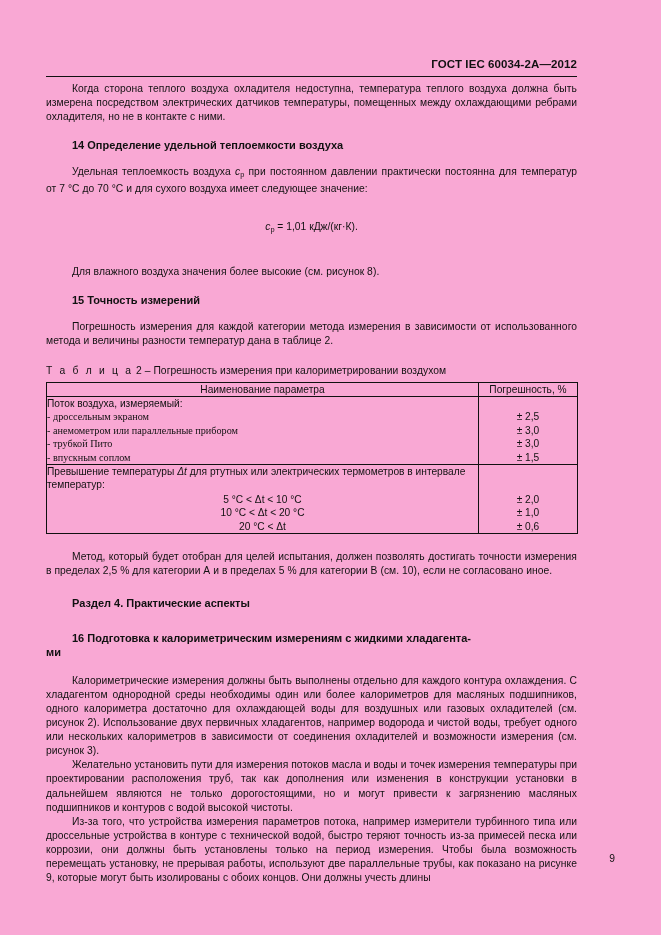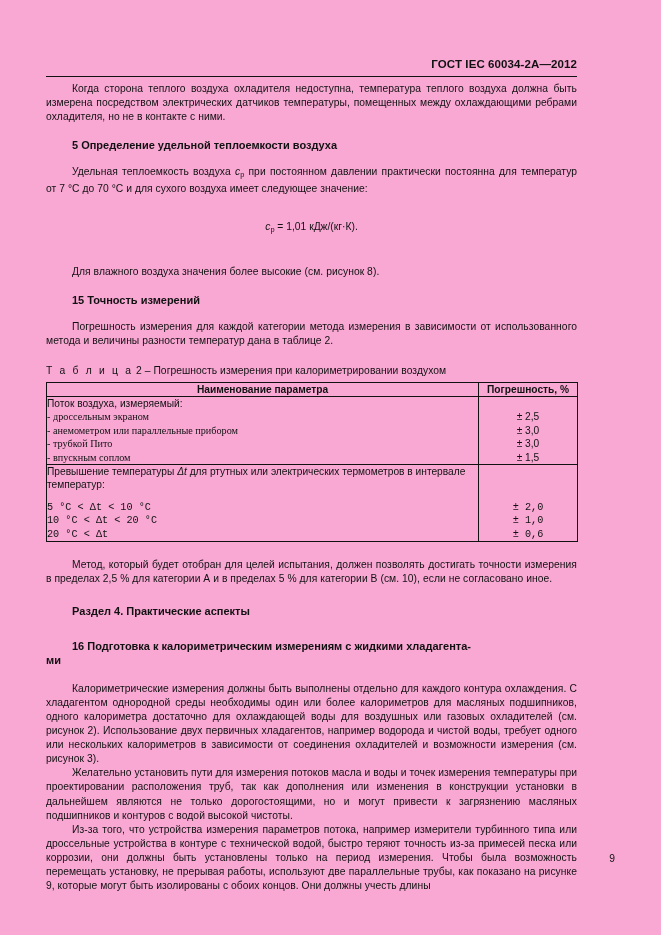--- a/index.html
+++ b/index.html
@@ -96,21 +96,21 @@
   table.gost, table.gost td, table.gost th {
     border: 1px solid #111111;
   }
   table.gost { border-width: 1.6px; }
   table.gost th, table.gost td {
     padding: 0;
     vertical-align: top;
   }
   th.col-name, th.col-err {
     text-align: center;
-    font-weight: bold;
+    font-weight: normal;
     padding: 4px 4px 5px 4px;
     line-height: 13px;
   }
   .col-name { width: 431px; }
   .col-err  { width: 98px; }
   td.cell-name {
     padding: 3px 6px 3px 6px;
     line-height: 13.4px;
     text-align: left;
   }
@@ -128,22 +128,22 @@
     line-height: 13.4px;
     white-space: nowrap;
     font-family: Liberation Serif, serif;
   }
   .bullet-list li:before {
     content: "- ";
   }
   .err-stack div { line-height: 13.4px; }
   .err-pad-top { height: 13.4px; }
   .temp-rows {
-    margin-top: 9px;
-    font-family: Liberation Mono, monospace;
+    text-align: center;
+    margin-top: 1px;
   }
   .temp-rows div { line-height: 13.4px; }
 
   
   .page-number {
     position: absolute;
     right: 46px;
     top: 853px;
     font-size: 10.3px;
   }
@@ -157,21 +157,21 @@
 
   <div class="doc-header">ГОСТ IEC 60034-2A—2012</div>
   <div class="header-rule"></div>
 
   <div class="content" style="top:82px;">
 
     <p class="para">Когда сторона теплого воздуха охладителя недоступна, температура теплого воздуха должна быть измерена посредством электрических датчиков температуры, помещенных между охлаждающими ребрами охладителя, но не в контакте с ними.</p>
 
     <div class="spacer-14"></div>
 
-    <p class="h2 indent">5 Определение удельной теплоемкости воздуха</p>
+    <p class="h2 indent">14 Определение удельной теплоемкости воздуха</p>
 
     <div class="spacer-12"></div>
 
     <p class="para"><span>Удельная теплоемкость воздуха </span><i>c</i><sub>p</sub><span> при постоянном давлении практически постоянна для температур от 7 °С до 70 °С и для сухого воздуха имеет следующее значение:</span></p>
 
     <div class="spacer-14"></div>
 
     <p class="formula"><i>c</i><sub>p</sub><span> = 1,01 кДж/(кг·К).</span></p>
 
     <div class="spacer-18"></div>

